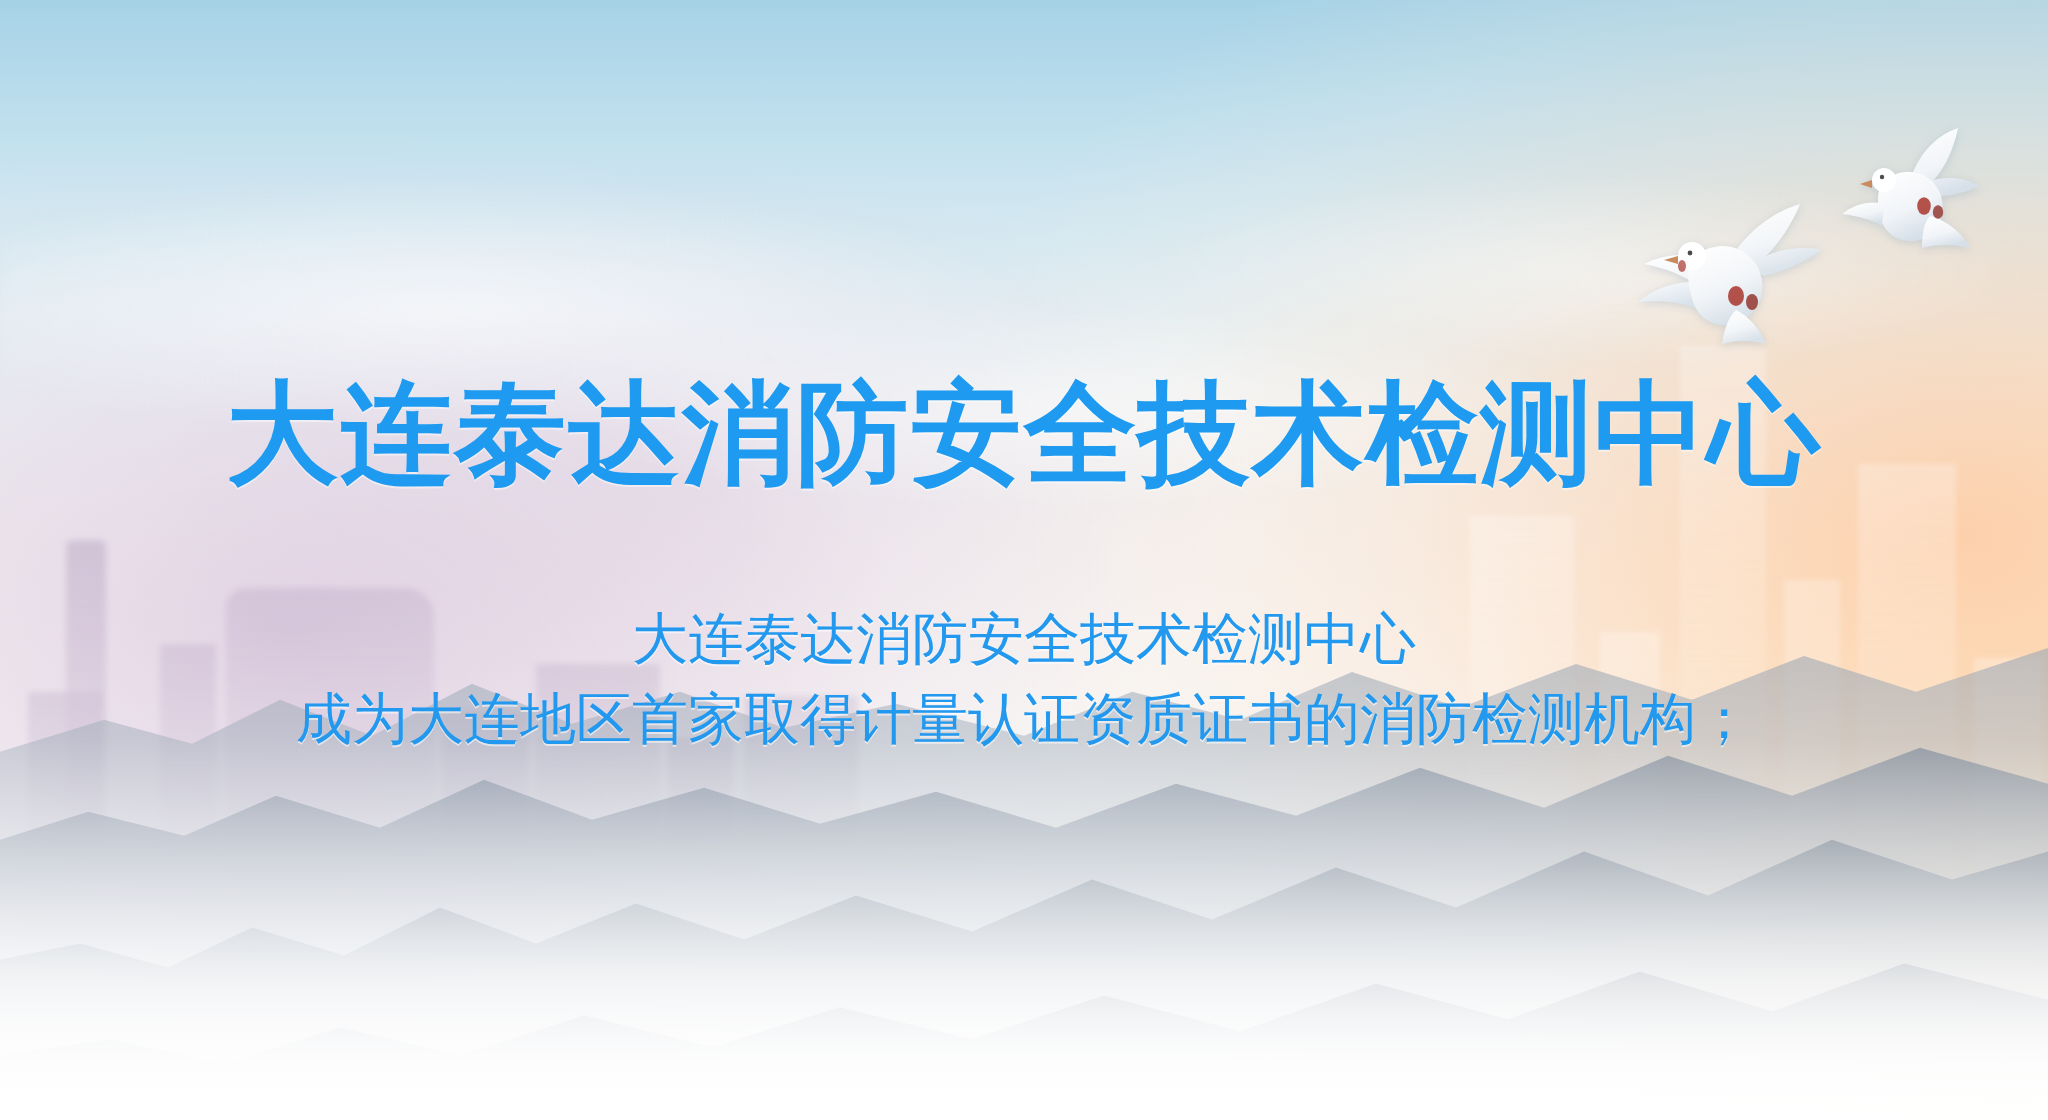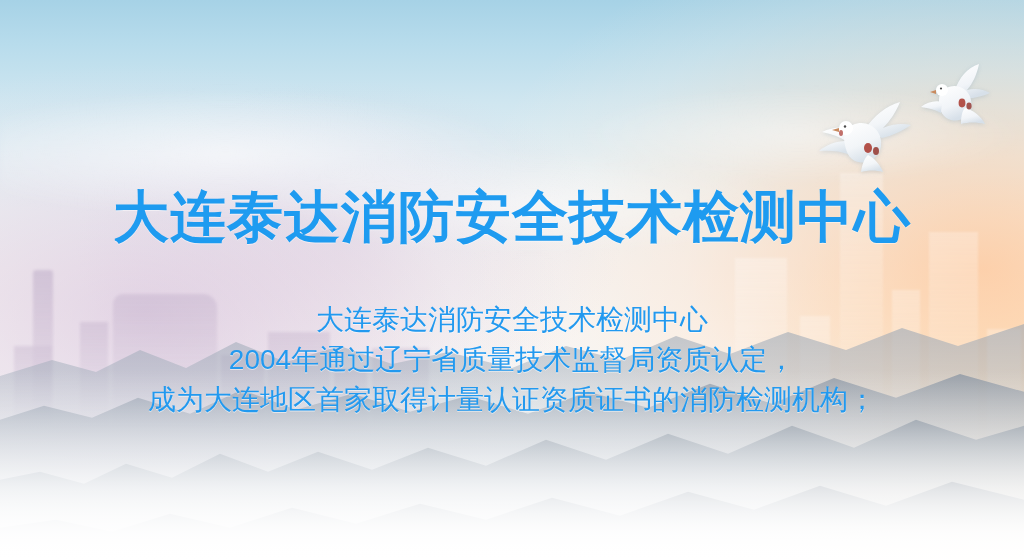--- a/index.html
+++ b/index.html
@@ -334,18 +334,17 @@
       <ellipse cx="48" cy="44" rx="2.6" ry="3.4" fill="#8f2a22" opacity="0.78"></ellipse>
     </svg>
   </div>
 
   <div class="content">
 
     <div class="title">大连泰达消防安全技术检测中心</div>
 
     <div class="body-text">
       <div class="body-line">大连泰达消防安全技术检测中心</div>
-      <div class="body-line">2004年通过辽宁省质量技术监督局资质认定，</div>
       <div class="body-line">成为大连地区首家取得计量认证资质证书的消防检测机构；</div>
     </div>
 
   </div>
 </div>
 
 </body></html>

